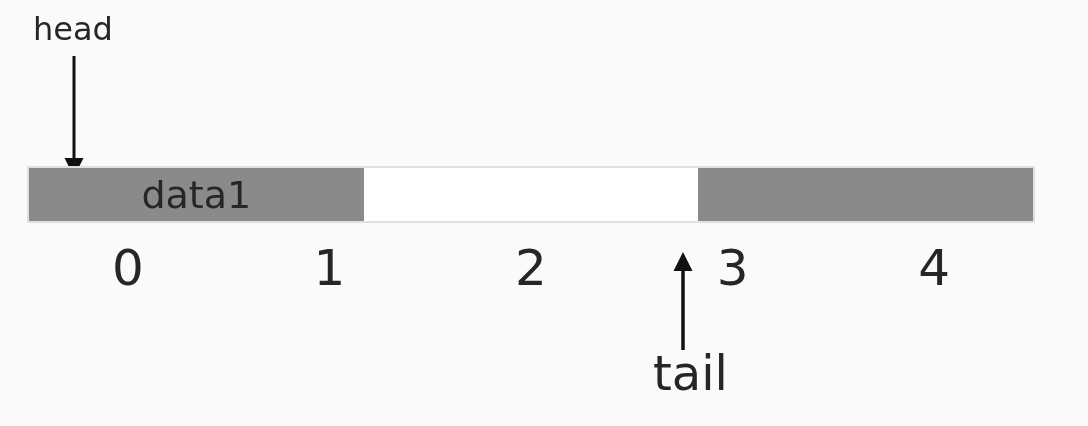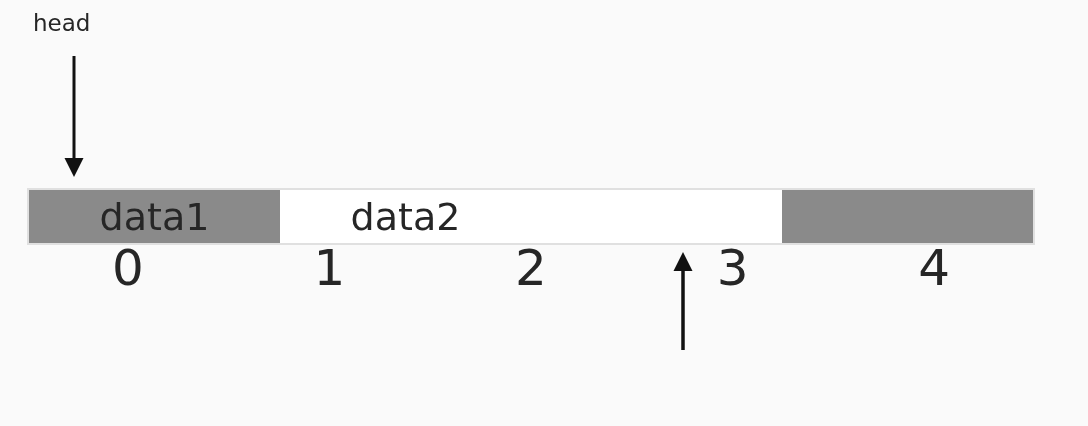--- a/index.html
+++ b/index.html
@@ -13,34 +13,34 @@
   .canvas {
     position: relative;
     width: 1088px;
     height: 426px;
     overflow: hidden;
   }
   .head-label {
     position: absolute;
     left: 33px;
     top: 10px;
-    font-size: 23px;
+    font-size: 32px;
     line-height: 1.2;
     color: var(--text, #262626);
   }
   .arrow {
     position: absolute;
     color: var(--arrow, #111111);
   }
   .arrow-head  { left: 58px;  top: 54px;  }
   .arrow-tail  { left: 667px; top: 251px; }
   .array-strip {
     position: absolute;
     left: 27px;
-    top: 188px;
+    top: 166px;
     width: 1008px;
     height: 57px;
     display: flex;
     box-sizing: border-box;
     border: 2px solid var(--strip-border, #e0e0e0);
     background: var(--cell-white, #ffffff);
   }
   .cell {
     flex: 1 1 0;
     display: flex;
@@ -86,37 +86,35 @@
   <svg class="arrow arrow-head" width="32" height="124" viewBox="0 0 32 124" aria-hidden="true">
     <line x1="16" y1="2" x2="16" y2="106" stroke="currentColor" stroke-width="3"></line>
     <polygon points="16,123 6.5,104 25.5,104" fill="currentColor"></polygon>
   </svg>
 
   <div class="array-strip">
     <div class="cell filled">
       <span>data1</span>
     </div>
     <div class="cell">
-      <span>data2</span>
-    </div>
-    <div class="cell">
       <span></span>
     </div>
     <div class="cell filled">
       <span></span>
     </div>
   </div>
 
   <div class="index-row">
     <span class="idx">0</span>
     <span class="idx">1</span>
     <span class="idx">2</span>
     <span class="idx">3</span>
     <span class="idx">4</span>
   </div>
 
   <svg class="arrow arrow-tail" width="32" height="101" viewBox="0 0 32 101" aria-hidden="true">
     <line x1="16" y1="18" x2="16" y2="99" stroke="currentColor" stroke-width="3.5"></line>
     <polygon points="16,1 6.5,20 25.5,20" fill="currentColor"></polygon>
   </svg>
 
+  <div class="tail-label">tail</div>
 
 </div>
 
 </body></html>

